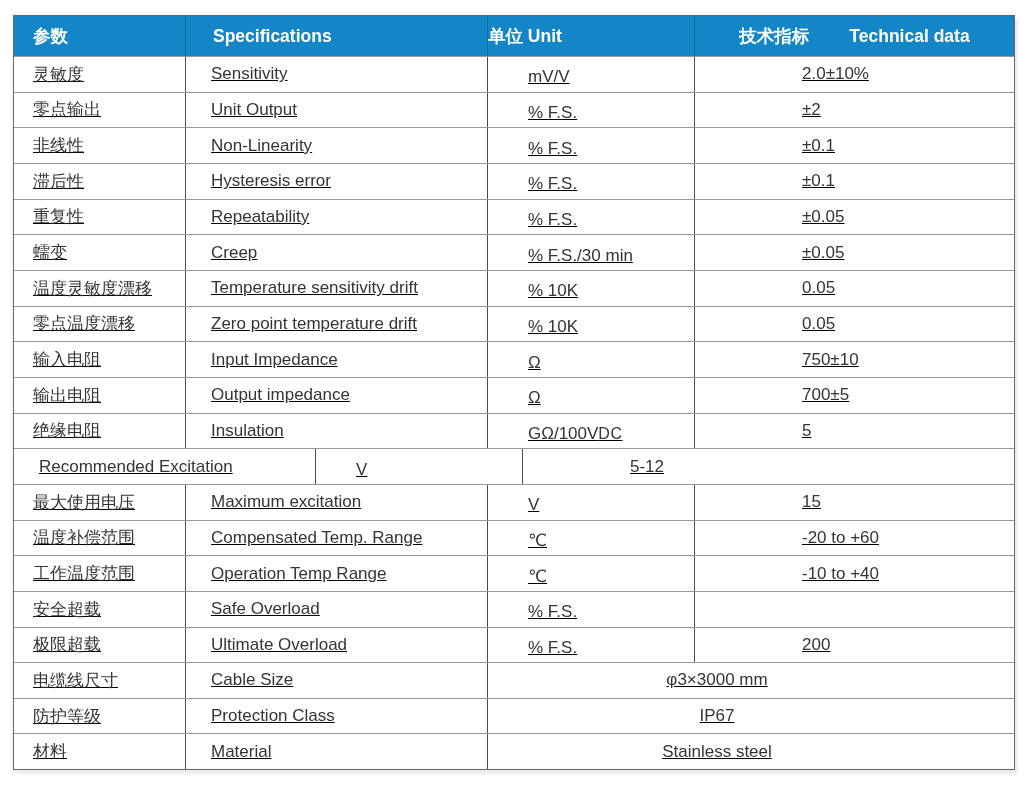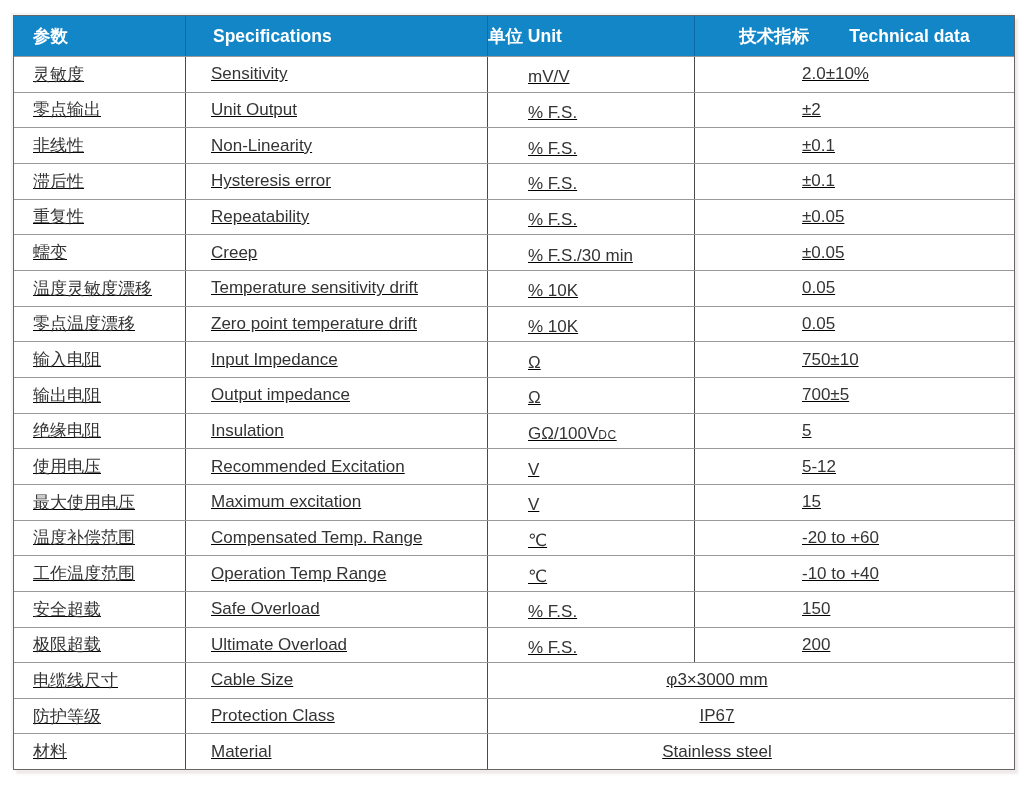--- a/index.html
+++ b/index.html
@@ -41,21 +41,21 @@
   .cell{
     display:flex;align-items:center;height:100%;
     font-size:17px;color:var(--body-text);white-space:nowrap;
   }
   .col1{width:172px;padding-left:19px;border-right:1px solid var(--grid-vertical);}
   .col2{width:302px;padding-left:25px;border-right:1px solid var(--grid-vertical);}
   .col3{width:207px;padding-left:40px;border-right:1px solid var(--grid-vertical);}
   .col4{flex:1;padding-left:107px;}
   .colm{flex:1;justify-content:center;padding-right:68px;}
   .unit-text{transform:translateY(3px);display:inline-block;}
-  .unit-small{font-size:12px;letter-spacing:0.5px;}
+  .unit-small{font-size:16px;letter-spacing:0.5px;}
 </style>
 </head>
 <body>
 
 <div class="canvas">
   <div class="spec-table">
 
     <div class="thead">
       <div class="hcell h1">
         <span>参数</span>
@@ -155,21 +155,20 @@
         </div>
         <div class="row">
           <div class="cell col1">绝缘电阻</div>
           <div class="cell col2">Insulation</div>
           <div class="cell col3">
             <span class="unit-text">GΩ/100V<span class="unit-small">DC</span></span>
           </div>
           <div class="cell col4">5</div>
         </div>
         <div class="row">
-          <div class="cell col1">使用电压</div>
           <div class="cell col2">Recommended Excitation</div>
           <div class="cell col3">
             <span class="unit-text">V</span>
           </div>
           <div class="cell col4">5-12</div>
         </div>
         <div class="row">
           <div class="cell col1">最大使用电压</div>
           <div class="cell col2">Maximum excitation</div>
           <div class="cell col3">
@@ -192,21 +191,20 @@
             <span class="unit-text">℃</span>
           </div>
           <div class="cell col4">-10 to +40</div>
         </div>
         <div class="row">
           <div class="cell col1">安全超载</div>
           <div class="cell col2">Safe Overload</div>
           <div class="cell col3">
             <span class="unit-text">% F.S.</span>
           </div>
-          <div class="cell col4">150</div>
         </div>
         <div class="row">
           <div class="cell col1">极限超载</div>
           <div class="cell col2">Ultimate Overload</div>
           <div class="cell col3">
             <span class="unit-text">% F.S.</span>
           </div>
           <div class="cell col4">200</div>
         </div>
         <div class="row">

